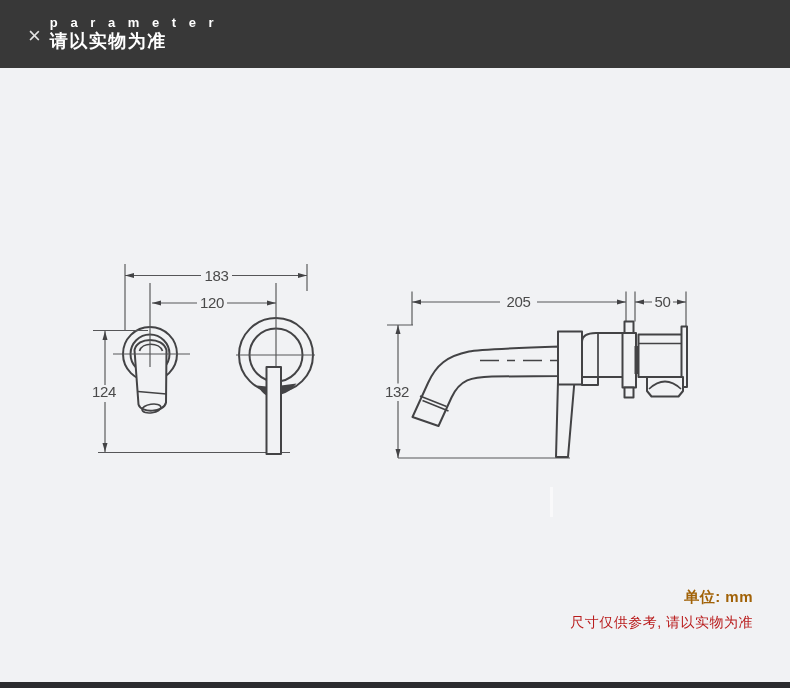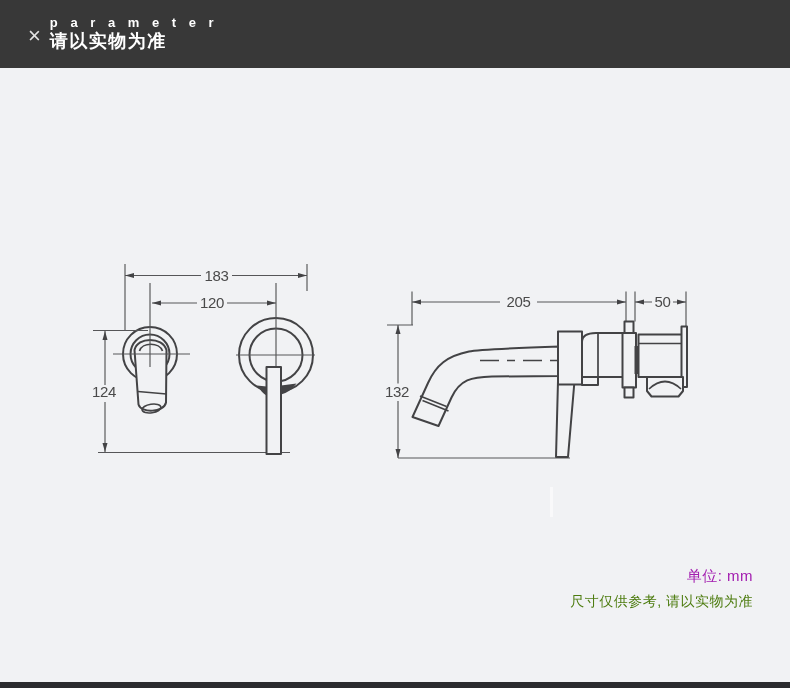--- a/index.html
+++ b/index.html
@@ -17,22 +17,22 @@
   .diagram{position:absolute;left:0;top:0;}
   .outline{fill:#f1f2f4;stroke:#434345;stroke-width:2;stroke-linejoin:round;}
   .stroke{fill:none;stroke:#434345;stroke-width:2;stroke-linejoin:round;}
   .mid{fill:none;stroke:#434345;stroke-width:1.7;}
   .thin{fill:none;stroke:#565658;stroke-width:1.15;}
   .dark{fill:#434345;stroke:none;}
   .dimtext{font-family:"Liberation Sans",sans-serif;font-size:15px;fill:#4a4a4a;text-anchor:middle;letter-spacing:-0.3px;}
 
   
   .unit-note{position:absolute;right:37px;top:567px;text-align:right;}
-  .unit{font-size:15px;font-weight:normal;color:#a21caf;letter-spacing:0.5px;}
-  .disclaimer{font-size:14px;color:#4d7c0f;margin-top:7px;letter-spacing:0.5px;}
+  .unit{font-size:15px;font-weight:bold;color:#a16207;letter-spacing:0.5px;margin-top:21px;}
+  .disclaimer{font-size:14px;color:#b91c1c;margin-top:7px;letter-spacing:0.5px;}
 
   .bottom-bar{position:absolute;left:0;right:0;bottom:0;height:6px;background:#2b2b2e;}
   .artifact{position:absolute;left:550px;top:487px;width:3px;height:30px;background:rgba(255,255,255,0.55);}
 </style>
 </head>
 <body>
 
 <div class="page">
 
   <div class="header">

